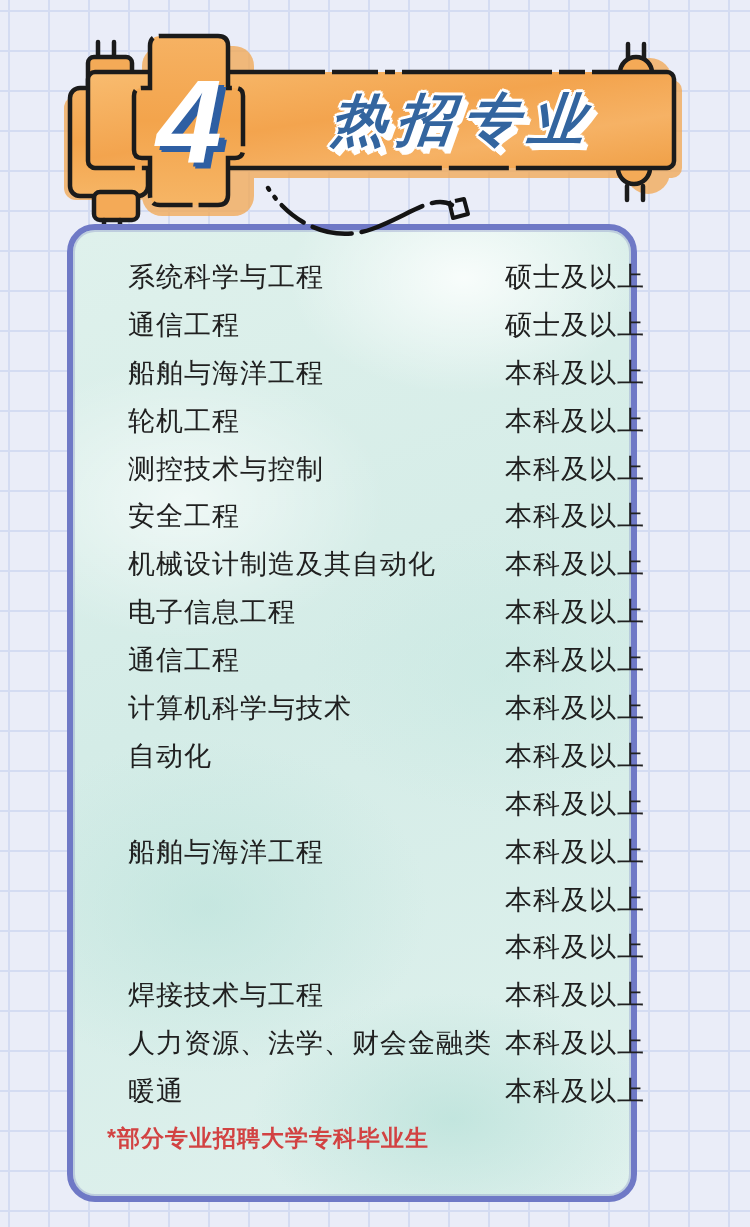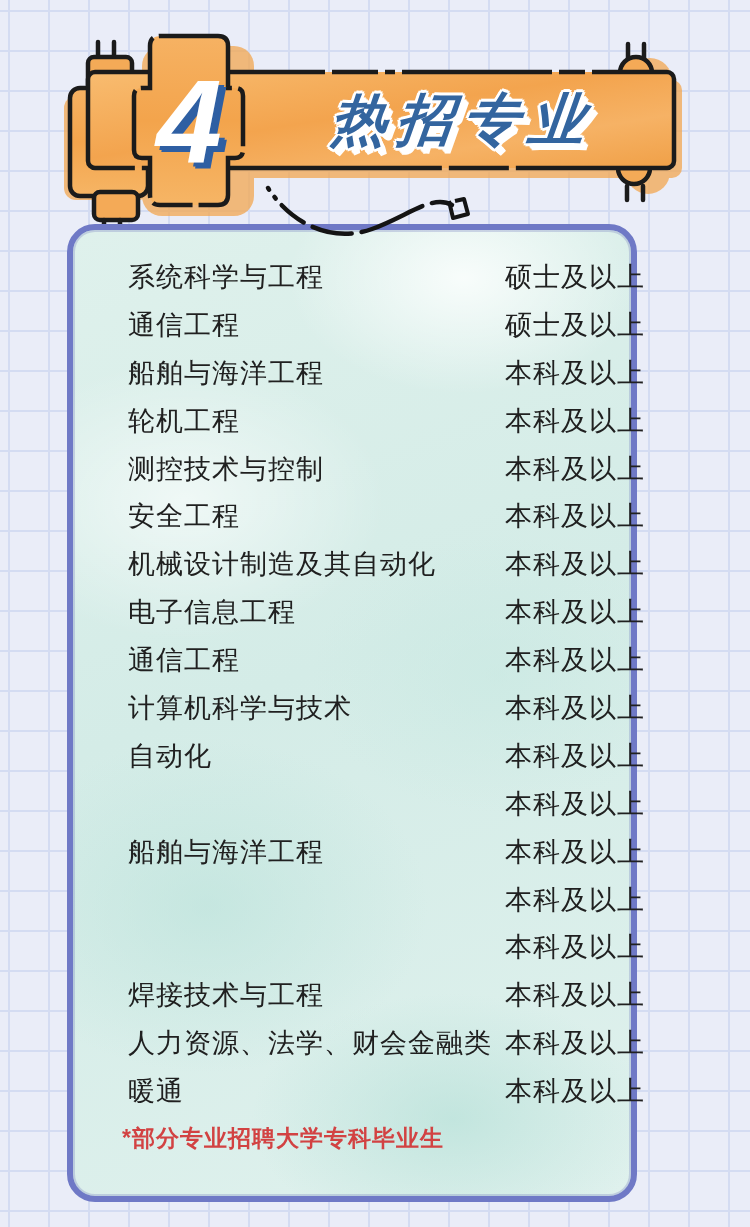--- a/index.html
+++ b/index.html
@@ -107,21 +107,21 @@
     left: 432px;
     font-size: 27px;
     font-weight: 400;
     color: #202020;
     letter-spacing: 1px;
     white-space: nowrap;
   }
 
   .footnote {
     margin-top: 8px;
-    padding-left: 49px;
+    padding-left: 34px;
     font-size: 23px;
     font-weight: bold;
     color: #D24242;
     letter-spacing: 1px;
   }
 </style>
 </head>
 <body>
 
 <div class="page">

